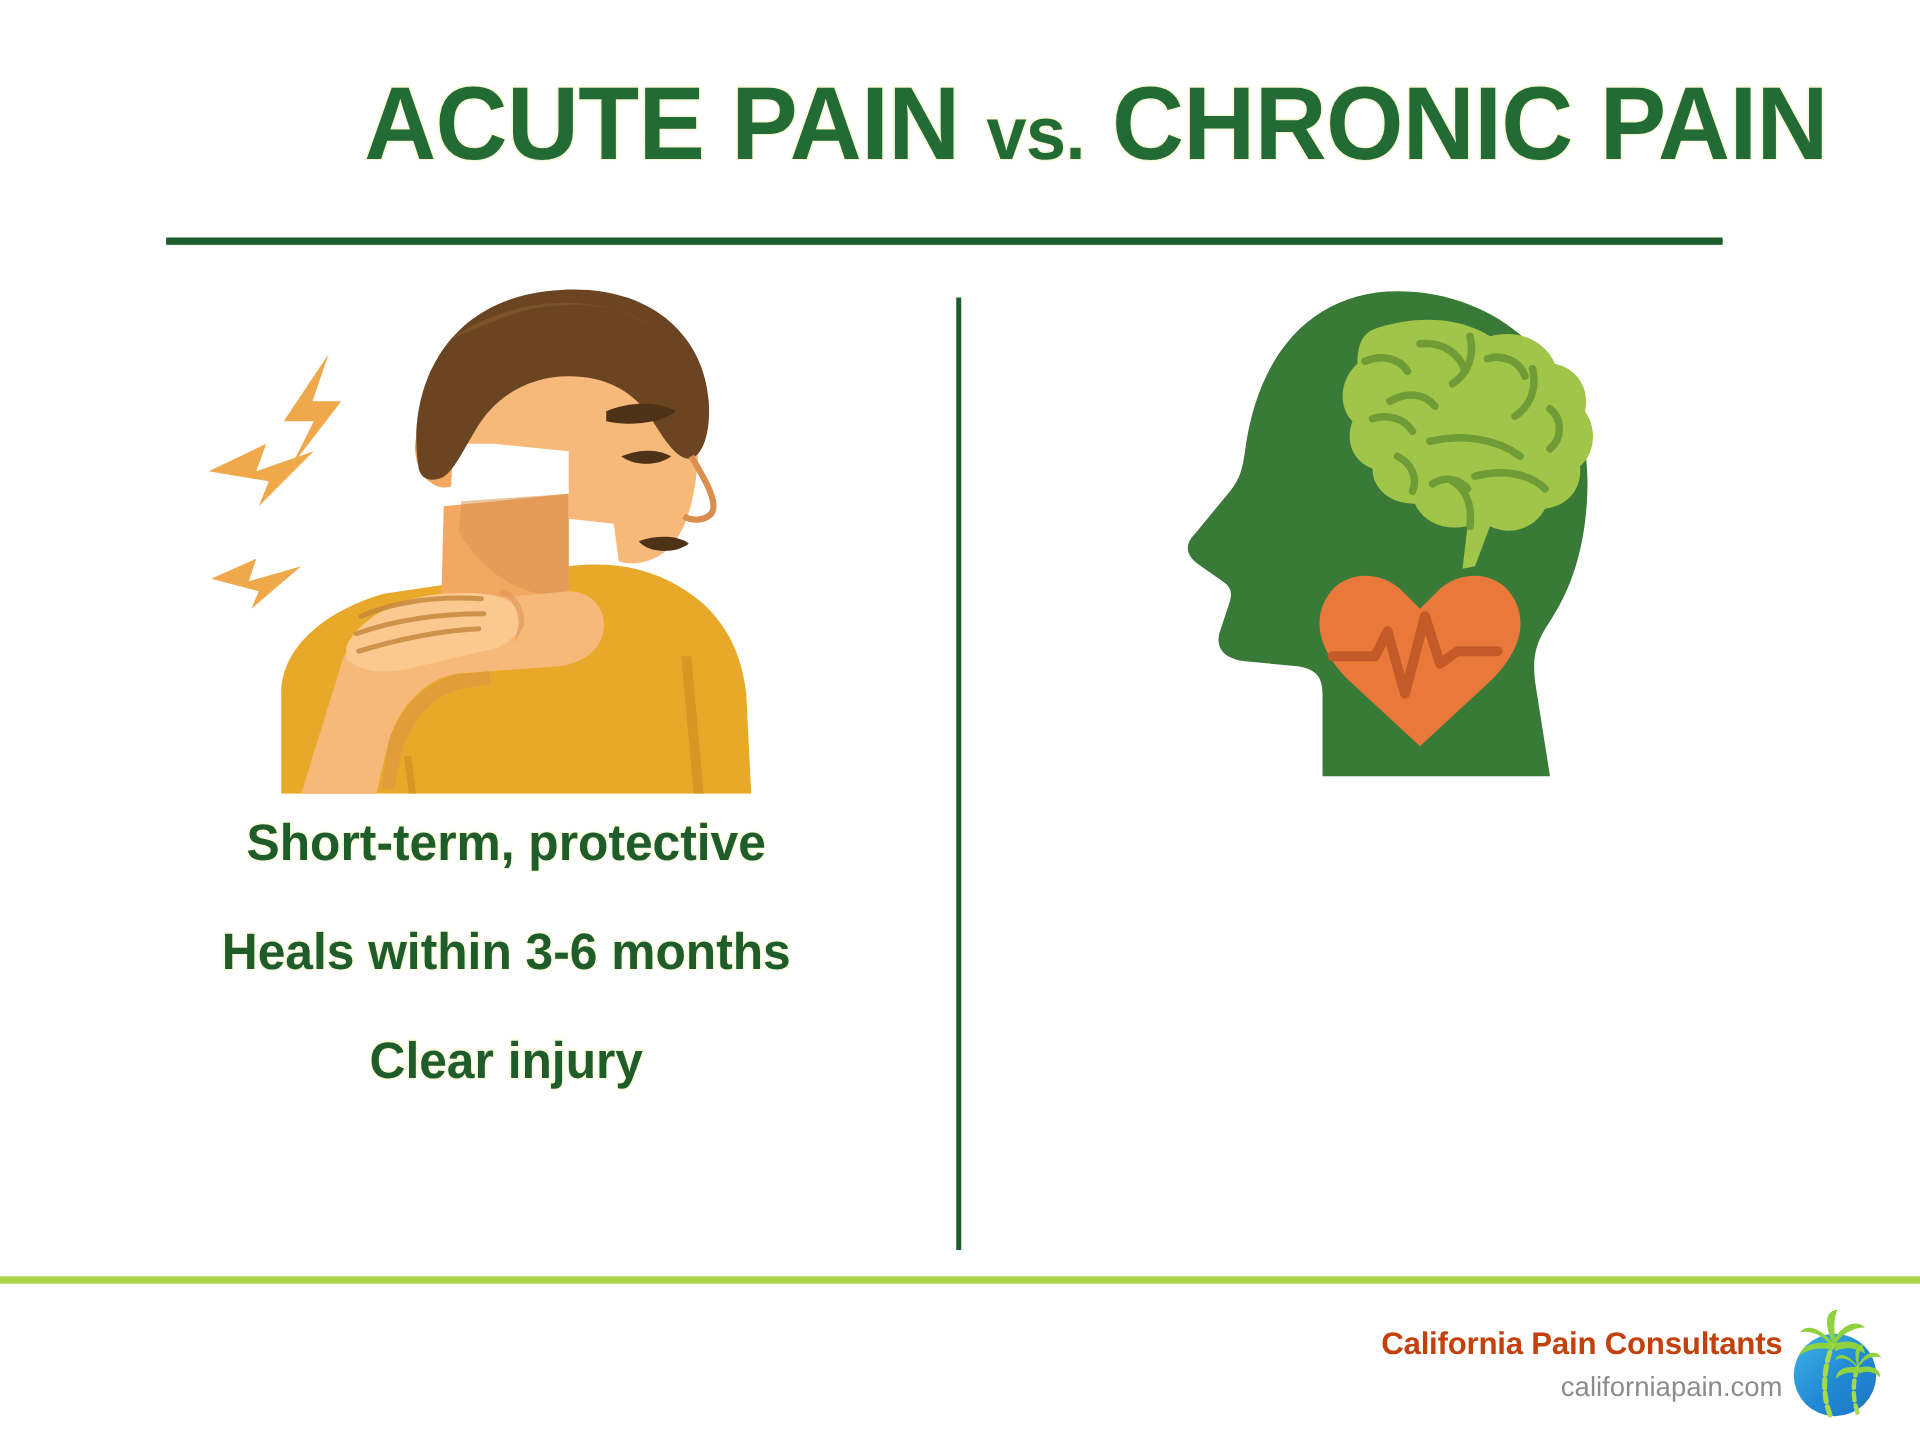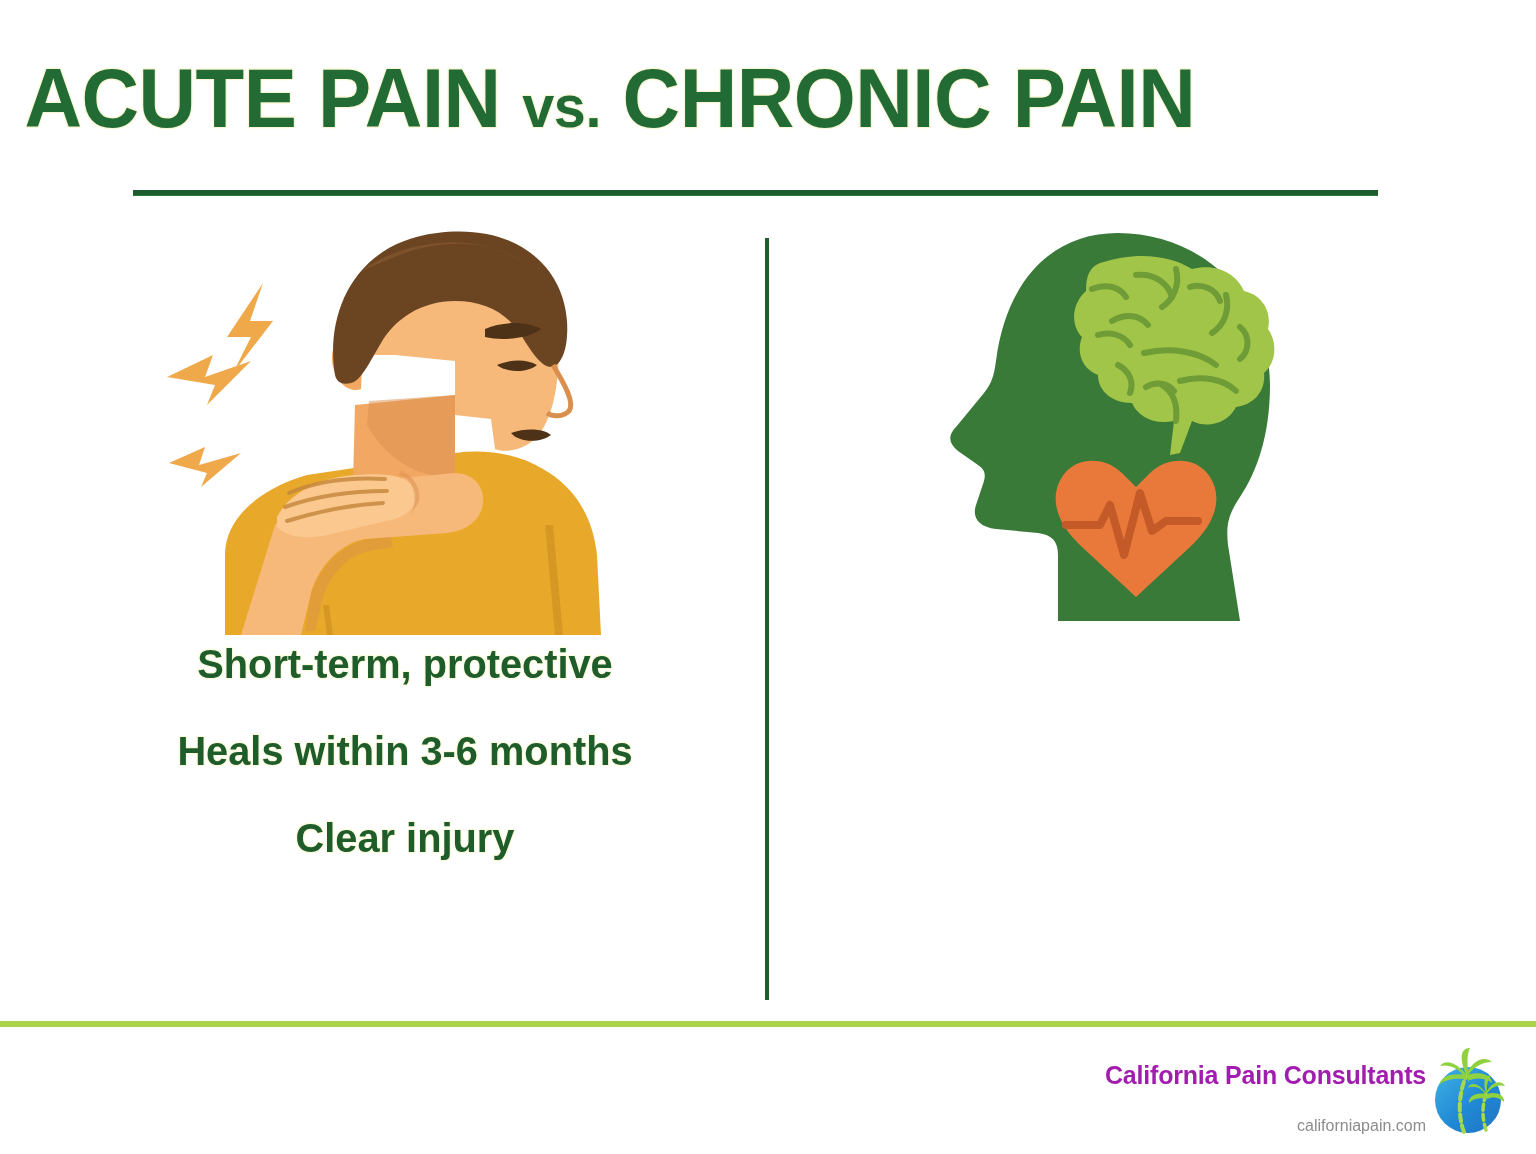--- a/index.html
+++ b/index.html
@@ -7,21 +7,21 @@
     width:1536px;height:1154px;
     background:#ffffff;
     font-family:"Liberation Sans", sans-serif;
     overflow:hidden;
     position:relative;
   }
 
   
   #title-bar{
     position:absolute; left:0; top:56px; width:1487px;
-    text-align:left;
+    text-align:right;
   }
   #title-text{
     display:inline-block;
     font-family:"Liberation Sans", sans-serif;
     font-weight:bold;
     font-size:83px;
     line-height:86px;
     letter-spacing:-0.5px;
     color:#236b34;
     transform:scaleX(0.96);
@@ -49,21 +49,21 @@
     background:#1f5c2e;
   }
 
   
   .column{ position:absolute; top:225px; }
   #col-acute{ left:60px; width:690px; }
   #col-chronic{ left:790px; width:690px; }
 
   .art-wrap{ position:relative; height:410px; }
 
-  .facts{ margin-top:6px; }
+  .facts{ margin-top:16px; }
   .fact{
     text-align:center;
     font-family:"Liberation Sans", sans-serif;
     font-weight:bold;
     color:#1e5c2b;
     text-shadow:
        0 0 2px #fbfadd,  1px 0 1px #fbfadd, -1px 0 1px #fbfadd,
        0 1px 1px #fbfadd, 0 -1px 1px #fbfadd,
        1px 1px 1px #fbfadd, -1px -1px 1px #fbfadd,
        1px -1px 1px #fbfadd, -1px 1px 1px #fbfadd;
@@ -86,27 +86,27 @@
   }
   #footer{
     position:absolute; left:0; top:1040px; width:1536px; height:110px;
   }
   #footer-text{
     position:absolute; right:110px; top:20px;
     text-align:right;
   }
   #brand-name{
     font-family:"Liberation Sans", sans-serif;
-    font-weight:bold; font-size:25px; color:#a21caf;
+    font-weight:bold; font-size:25px; color:#c2410c;
     letter-spacing:-0.2px; line-height:30px;
   }
   #brand-url{
     font-family:"Liberation Sans", sans-serif;
-    font-weight:normal; font-size:16px; color:#8c8c8c;
-    line-height:30px; margin-top:21px;
+    font-weight:normal; font-size:22px; color:#8c8c8c;
+    line-height:30px; margin-top:5px;
   }
   #brand-logo{ position:absolute; right:28px; top:8px; width:80px; height:90px; }
 
   
   #acute-illustration{ position:absolute; left:95px; top:0px; }
   #chronic-illustration{ position:absolute; left:150px; top:0px; }
 </style>
 </head>
 <body>
 

